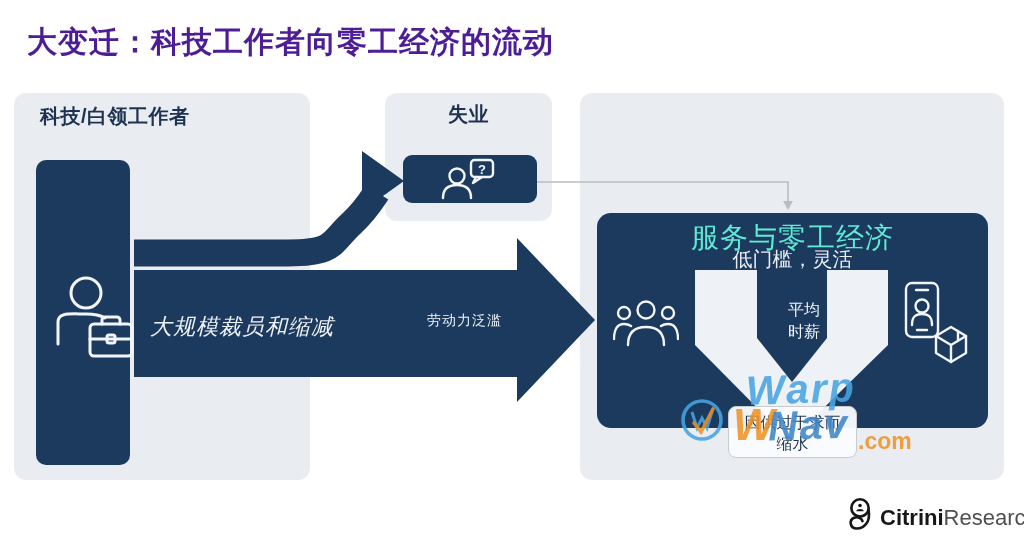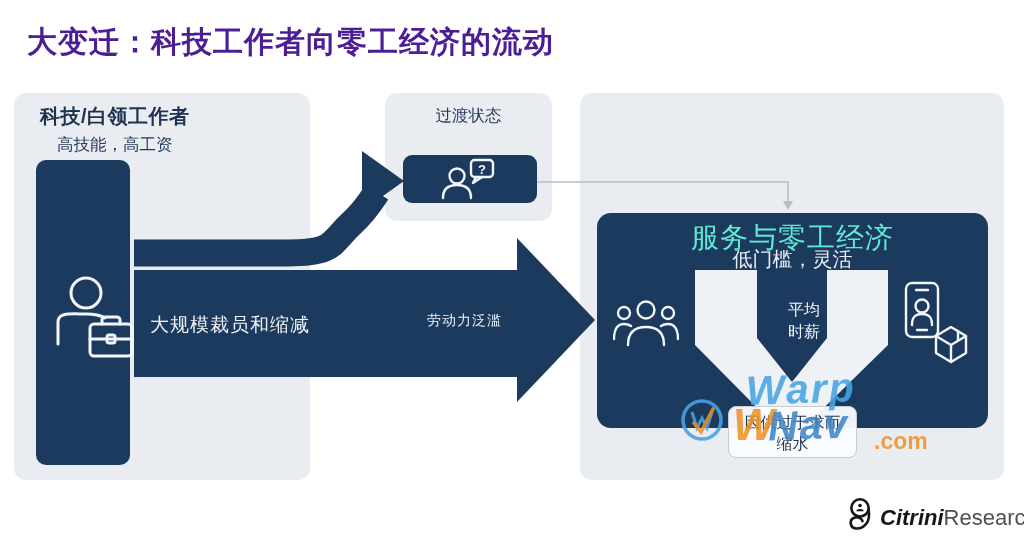--- a/index.html
+++ b/index.html
@@ -32,21 +32,21 @@
   .worker-column{left:36px;top:160px;width:94px;height:305px;border-radius:10px;}
   .unemp-box{left:403px;top:155px;width:134px;height:48px;border-radius:9px;
     display:flex;align-items:center;justify-content:center;}
   .gig-box{left:597px;top:213px;width:391px;height:215px;border-radius:14px;overflow:hidden;}
   .gig-head{position:absolute;left:0;top:6px;width:100%;text-align:center;
     font-size:28px;font-weight:normal;color:#5eead4;letter-spacing:1px;}
   .gig-sub{position:absolute;left:0;top:33px;width:100%;text-align:center;
     font-size:20px;color:#e9eef4;}
   
   .flow-label{color:#eef2f7;z-index:4;letter-spacing:1px;}
-  .label-layoffs{left:150px;top:312px;font-size:19px;}
+  .label-layoffs{left:150px;top:312px;font-size:22px;font-style:italic;}
   .label-oversupply{left:427px;top:312px;font-size:14px;}
   
   .wage-text{position:absolute;left:160px;top:86px;width:94px;text-align:center;
     color:#f2f6fa;font-size:16px;line-height:22px;z-index:6;}
   
   .shrink-box{
     left:728px;top:406px;width:129px;height:52px;z-index:10;
     background:rgba(251,252,254,0.95);border:1px solid #c6cbd1;border-radius:8px;
     text-align:center;font-size:16px;line-height:21px;color:#1d3250;
     padding-top:5px;box-sizing:border-box;
@@ -54,42 +54,41 @@
   
   .flow-svg{left:0;top:0;z-index:2;pointer-events:none;}
   .inbox-svg{position:absolute;z-index:5;}
   
   .watermark{z-index:50;opacity:0.88;pointer-events:none;}
   .wm-word1{left:746px;top:366px;font-size:41px;font-weight:800;font-style:italic;
     color:#48a4e4;transform:rotate(-2deg);letter-spacing:2px;}
   .wm-w-orange{left:733px;top:400px;font-size:44px;font-weight:800;font-style:italic;color:#ef9327;}
   .wm-word2{left:768px;top:402px;font-size:41px;font-weight:800;font-style:italic;
     color:#3e86c9;transform:rotate(-2deg);letter-spacing:2px;}
-  .wm-tld{left:858px;top:428px;font-size:23px;font-weight:bold;color:#ef9327;margin-left:16px;}
+  .wm-tld{left:858px;top:428px;font-size:23px;font-weight:bold;color:#ef9327;}
   
   .citrini{left:846px;top:495px;z-index:4;display:flex;align-items:center;}
   .citrini-text{font-size:22px;margin-left:6px;margin-top:2px;}
-  .citrini-bold{font-weight:bold;color:#161616;font-style:italic;}
+  .citrini-bold{font-weight:bold;color:#161616;}
   .citrini-light{font-weight:normal;color:#4f4f4f;}
 </style>
 </head>
 <body>
 
 <div class="abs page-title">大变迁：科技工作者向零工经济的流动</div>
 
 <div class="abs panel panel-left">
   <div class="pl-head">
     <h3>科技/白领工作者</h3>
-    <div class="sub">高技能，高工资</div>
   </div>
 </div>
 
 <div class="abs panel panel-unemp">
   <div class="center-head">
-    <div class="sub">过渡状态</div>
+    <h3>失业</h3>
   </div>
 </div>
 
 <div class="abs panel panel-gig"></div>
 
 <svg class="abs flow-svg" width="1024" height="541" viewBox="0 0 1024 541">
 
   <polygon points="134,270 517,270 517,238 595,320 517,402 517,377 134,377" fill="#1c3a5e"></polygon>
 
   <path d="M134,253 H288 C336,253 330,243 352,223 C366,210 371,201 377,192" fill="none" stroke="#1c3a5e" stroke-width="27"></path>

